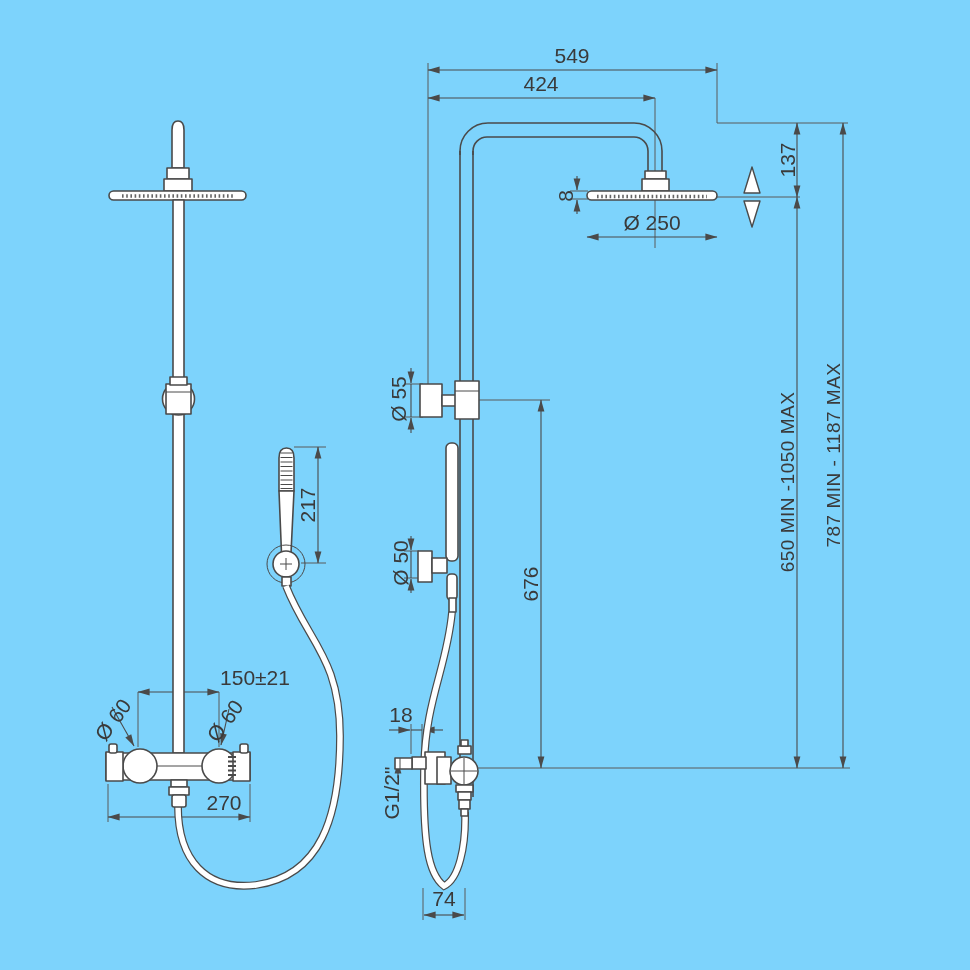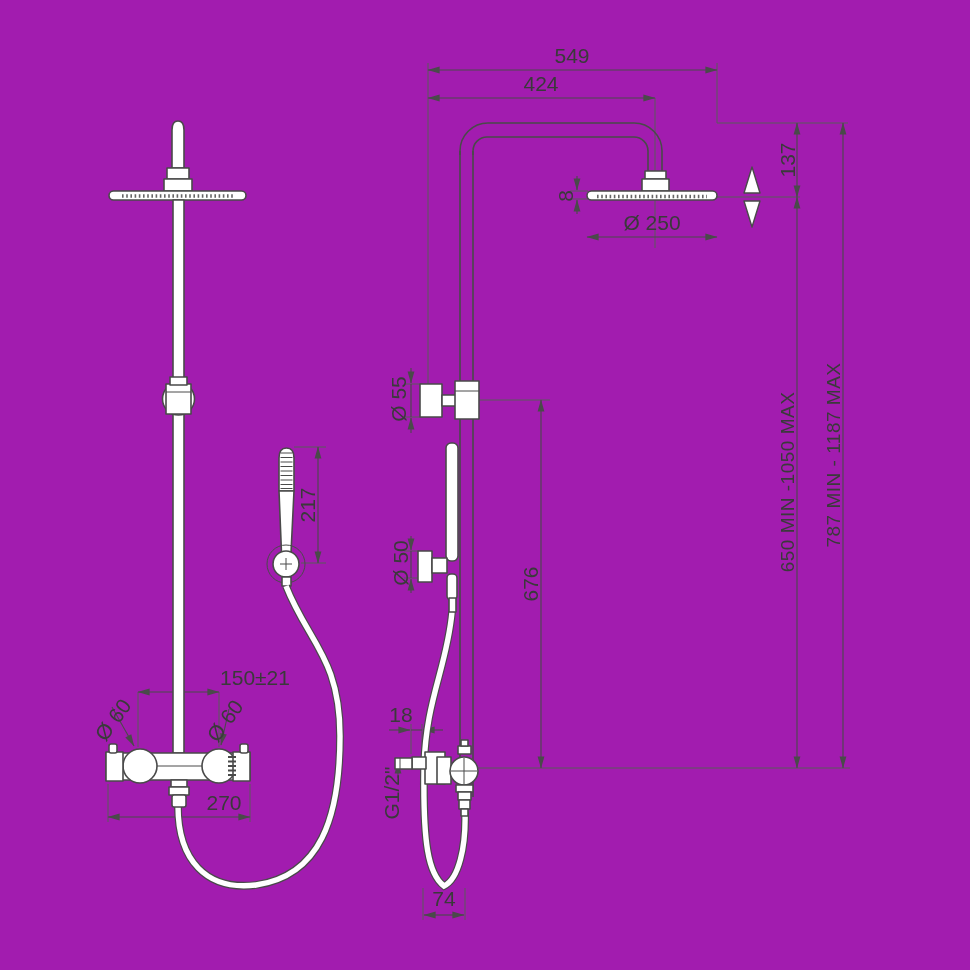--- a/index.html
+++ b/index.html
@@ -1,16 +1,16 @@
 <!DOCTYPE html>
 <html><head>
 <meta charset="utf-8">
 <style>
   html,body{margin:0;padding:0;background:#ffffff;}
-  .stage{width:970px;height:970px;background:#a21caf;position:relative;font-family:"Liberation Sans",sans-serif;}
+  .stage{width:970px;height:970px;background:#7dd3fc;position:relative;font-family:"Liberation Sans",sans-serif;}
   svg text{font-family:"Liberation Sans","DejaVu Sans",sans-serif;fill:#3a3a3a;font-size:21px;}
   svg text.small{font-size:19px;letter-spacing:.5px;}
   .ext{stroke:#5a5a5a;stroke-width:1;fill:none;}
   .dim{stroke:#4a4a4a;stroke-width:1.1;fill:none;}
   .fx{fill:#ffffff;stroke:#4a4a4a;stroke-width:1.6;stroke-linejoin:round;}
   .fxthin{fill:none;stroke:#4a4a4a;stroke-width:1;}
   .noz{stroke:#4a4a4a;stroke-width:3.6;stroke-dasharray:1.6 2.6;fill:none;opacity:.85;}
   .hoseO{fill:none;stroke:#4a4a4a;stroke-width:7.8;}
   .hoseI{fill:none;stroke:#ffffff;stroke-width:5.4;}
   .tri{fill:#ffffff;stroke:#4a4a4a;stroke-width:1.4;stroke-linejoin:round;}

